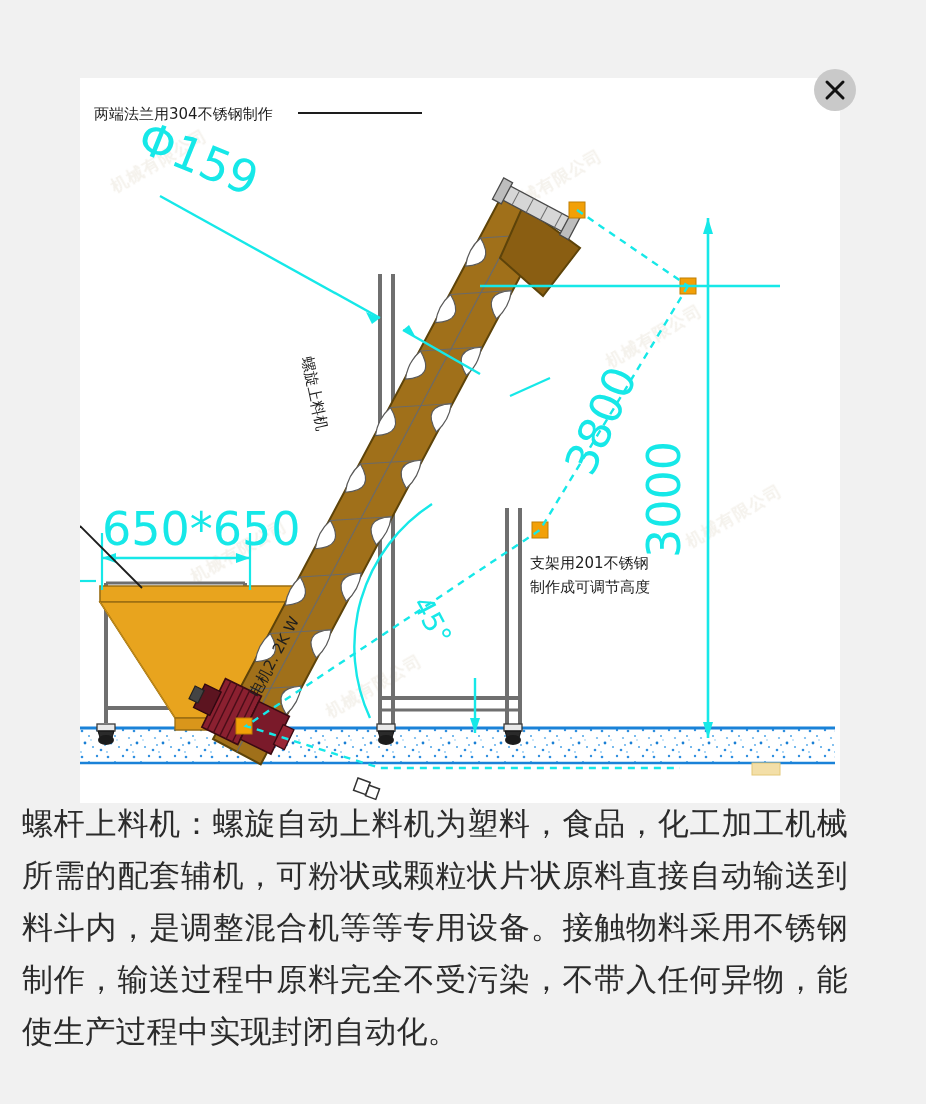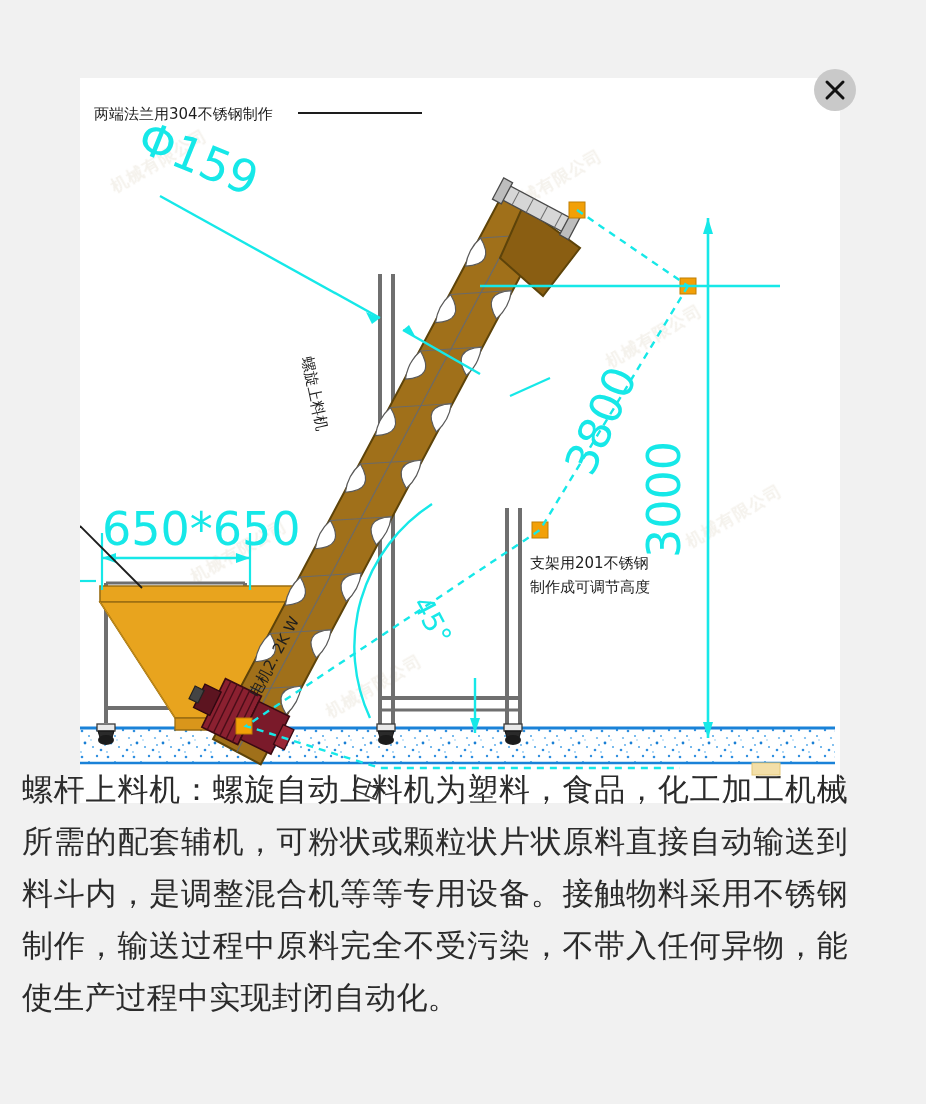--- a/index.html
+++ b/index.html
@@ -47,25 +47,25 @@
     justify-content: center;
     cursor: pointer;
     z-index: 40;
   }
   #close-button svg { display:block; }
 
   
   #description {
     position: absolute;
     left: 0px;
-    top: 764px;
+    top: 800px;
     width: 866px;
     padding: 0 18px 0 22px;
     box-sizing: border-box;
-    font-family: Liberation Serif, serif;
+    font-family: Liberation Mono, monospace;
     font-size: 31px;
     line-height: 52px;
     color: #2b2b2b;
     letter-spacing: 0.2px;
     text-align: justify;
     text-justify: inter-ideograph;
   }
 
   
   .wm {

